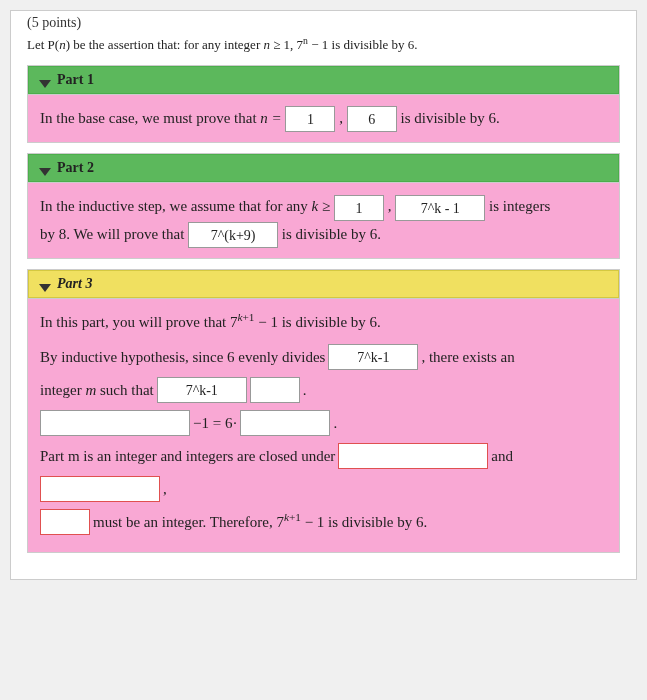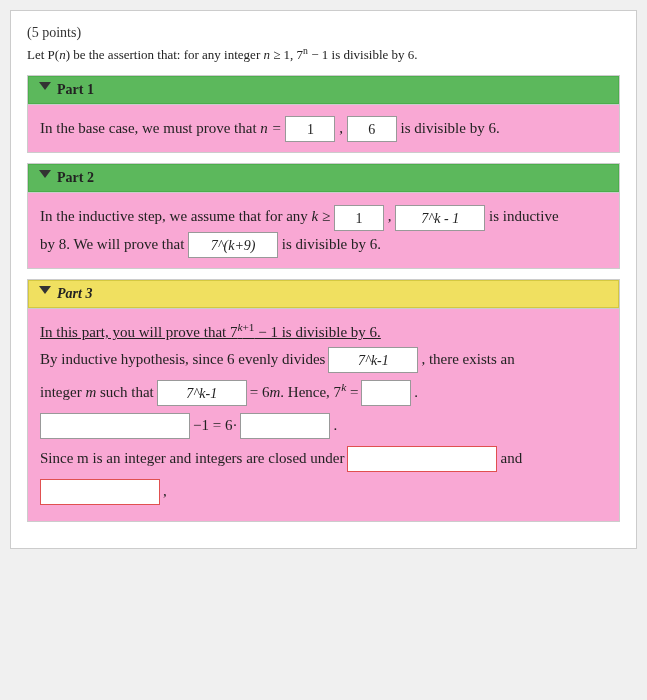--- a/index.html
+++ b/index.html
@@ -9,42 +9,42 @@
       background: #f0f0f0;
       display: flex;
       justify-content: center;
       align-items: flex-start;
       padding: 10px;
     }
     .page-container {
       background: #fff;
       border: 1px solid #ccc;
       width: 627px;
-      padding: 14px 16px 16px 16px;
+      padding: 4px 16px 16px 16px;
     }
     .points-line {
       font-size: 14px;
       color: #333;
       margin-bottom: 4px;
     }
     .problem-statement {
       font-size: 13px;
       color: #222;
       margin-bottom: 10px;
       line-height: 1.5;
     }
     
     .section-header {
       padding: 5px 10px;
       font-size: 14px;
       font-weight: bold;
       color: #222;
       margin-bottom: 0;
       display: flex;
-      align-items: flex-start;
+      align-items: flex-end;
       gap: 6px;
       cursor: pointer;
     }
     .section-header-green {
       background: #5cb85c;
       border: 1px solid #4cae4c;
     }
     .section-header-yellow {
       background: #f0e060;
       border: 1px solid #d4c840;
@@ -74,21 +74,20 @@
       font-size: 14px;
       background: #fff;
       text-align: center;
       line-height: 26px;
     }
     .math-input-wide {
       min-width: 120px;
     }
     .math-input-medium {
       min-width: 90px;
-      font-style: italic;
     }
     .math-input-small {
       min-width: 50px;
     }
     .math-input-xlarge {
       min-width: 150px;
     }
     
     .math-input-red {
       border: 1.5px solid #e05050;
@@ -102,26 +101,26 @@
       border-top: 8px solid #333;
       vertical-align: middle;
     }
     
     .math-inline {
       font-style: italic;
     }
     sup { font-size: 0.75em; vertical-align: super; line-height: 0; }
     .line-block {
       display: block;
-      text-decoration: underline;
+      margin-bottom: 8px;
     }
     .line-flex {
       display: flex;
       flex-wrap: wrap;
-      align-items: center;
+      align-items: flex-start;
       gap: 3px;
       margin-bottom: 6px;
     }
   </style>
 </head>
 <body>
 
 <div class="page-container">
 
   <div class="points-line">(5 points)</div>
@@ -147,21 +146,21 @@
   <div class="section-block">
     <div class="section-header section-header-green">
       <span class="triangle-icon"></span>
       <span>Part 2</span>
     </div>
     <div class="section-body">
       <span>In the inductive step, we assume that for any <i>k</i> ≥</span>
       <span class="math-input math-input-small">1</span>
       <span>,</span>
       <span class="math-input math-input-medium">7^k - 1</span>
-      <span>is inductive</span>
+      <span>is integers</span>
       <br>
       <span>by 8. We will prove that</span>
       <span class="math-input math-input-medium">7^(k+9)</span>
       <span>is divisible by 6.</span>
     </div>
   </div>
 
   <div class="section-block">
     <div class="section-header section-header-yellow">
       <span class="triangle-icon"></span>
@@ -175,40 +174,43 @@
 
       <div class="line-flex">
         <span>By inductive hypothesis, since 6 evenly divides</span>
         <span class="math-input math-input-medium">7^k-1</span>
         <span>, there exists an</span>
       </div>
 
       <div class="line-flex">
         <span>integer <i>m</i> such that</span>
         <span class="math-input math-input-medium">7^k-1</span>
-        <span>= 6<i>m</i>. Hence, 7<sup><i>k</i></sup> =</span>
         <span class="math-input math-input-small"></span>
         <span>.</span>
       </div>
 
       <div class="line-flex">
         <span class="math-input math-input-xlarge"></span>
         <span>−1 = 6·</span>
         <span class="math-input math-input-medium"></span>
         <span>.</span>
       </div>
 
       <div class="line-flex">
-        <span>Since m is an integer and integers are closed under</span>
+        <span>Part m is an integer and integers are closed under</span>
         <span class="math-input math-input-xlarge math-input-red"></span>
         <span>and</span>
       </div>
 
       <div class="line-flex">
         <span class="math-input math-input-wide math-input-red"></span>
         <span>,</span>
       </div>
 
+      <div class="line-flex">
+        <span class="math-input math-input-small math-input-red"></span>
+        <span>must be an integer. Therefore, 7<sup><i>k</i>+1</sup> − 1 is divisible by 6.</span>
+      </div>
 
     </div>
   </div>
 
 </div>
 
 </body></html>

